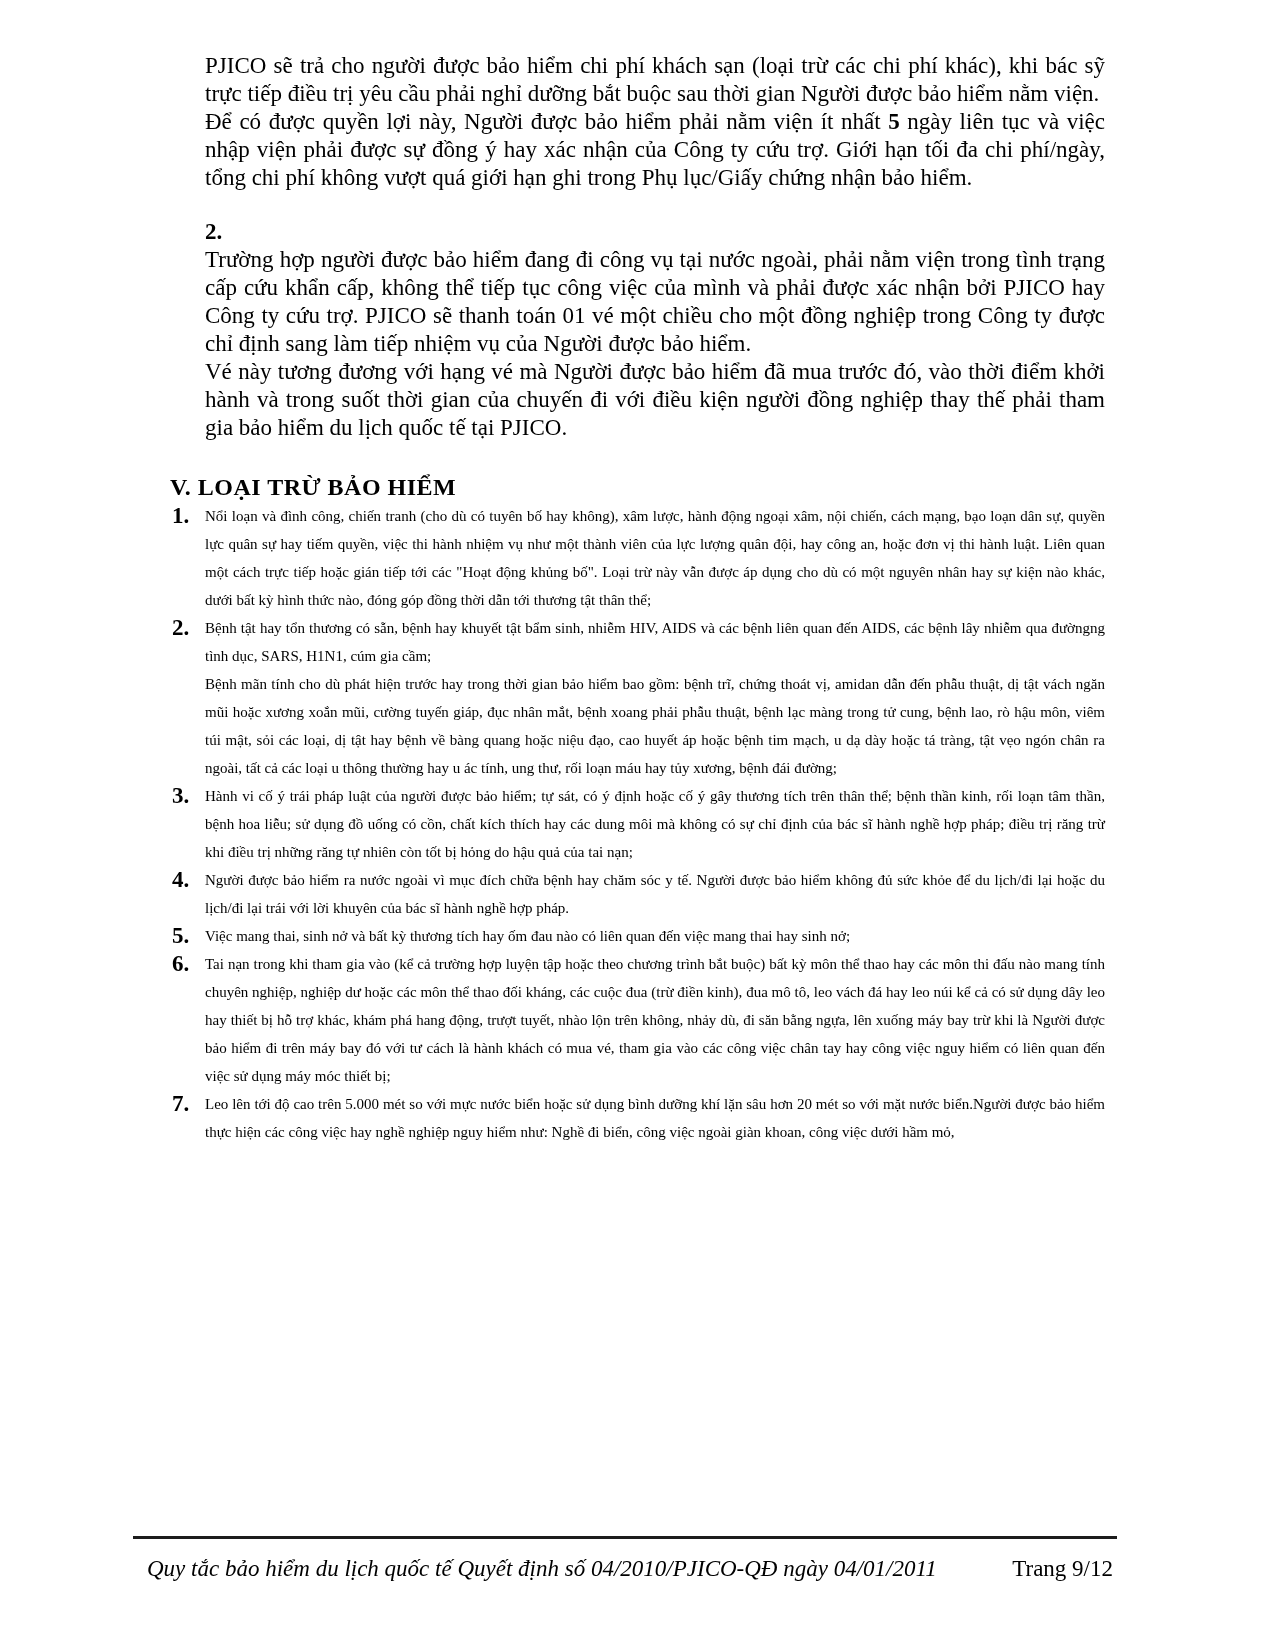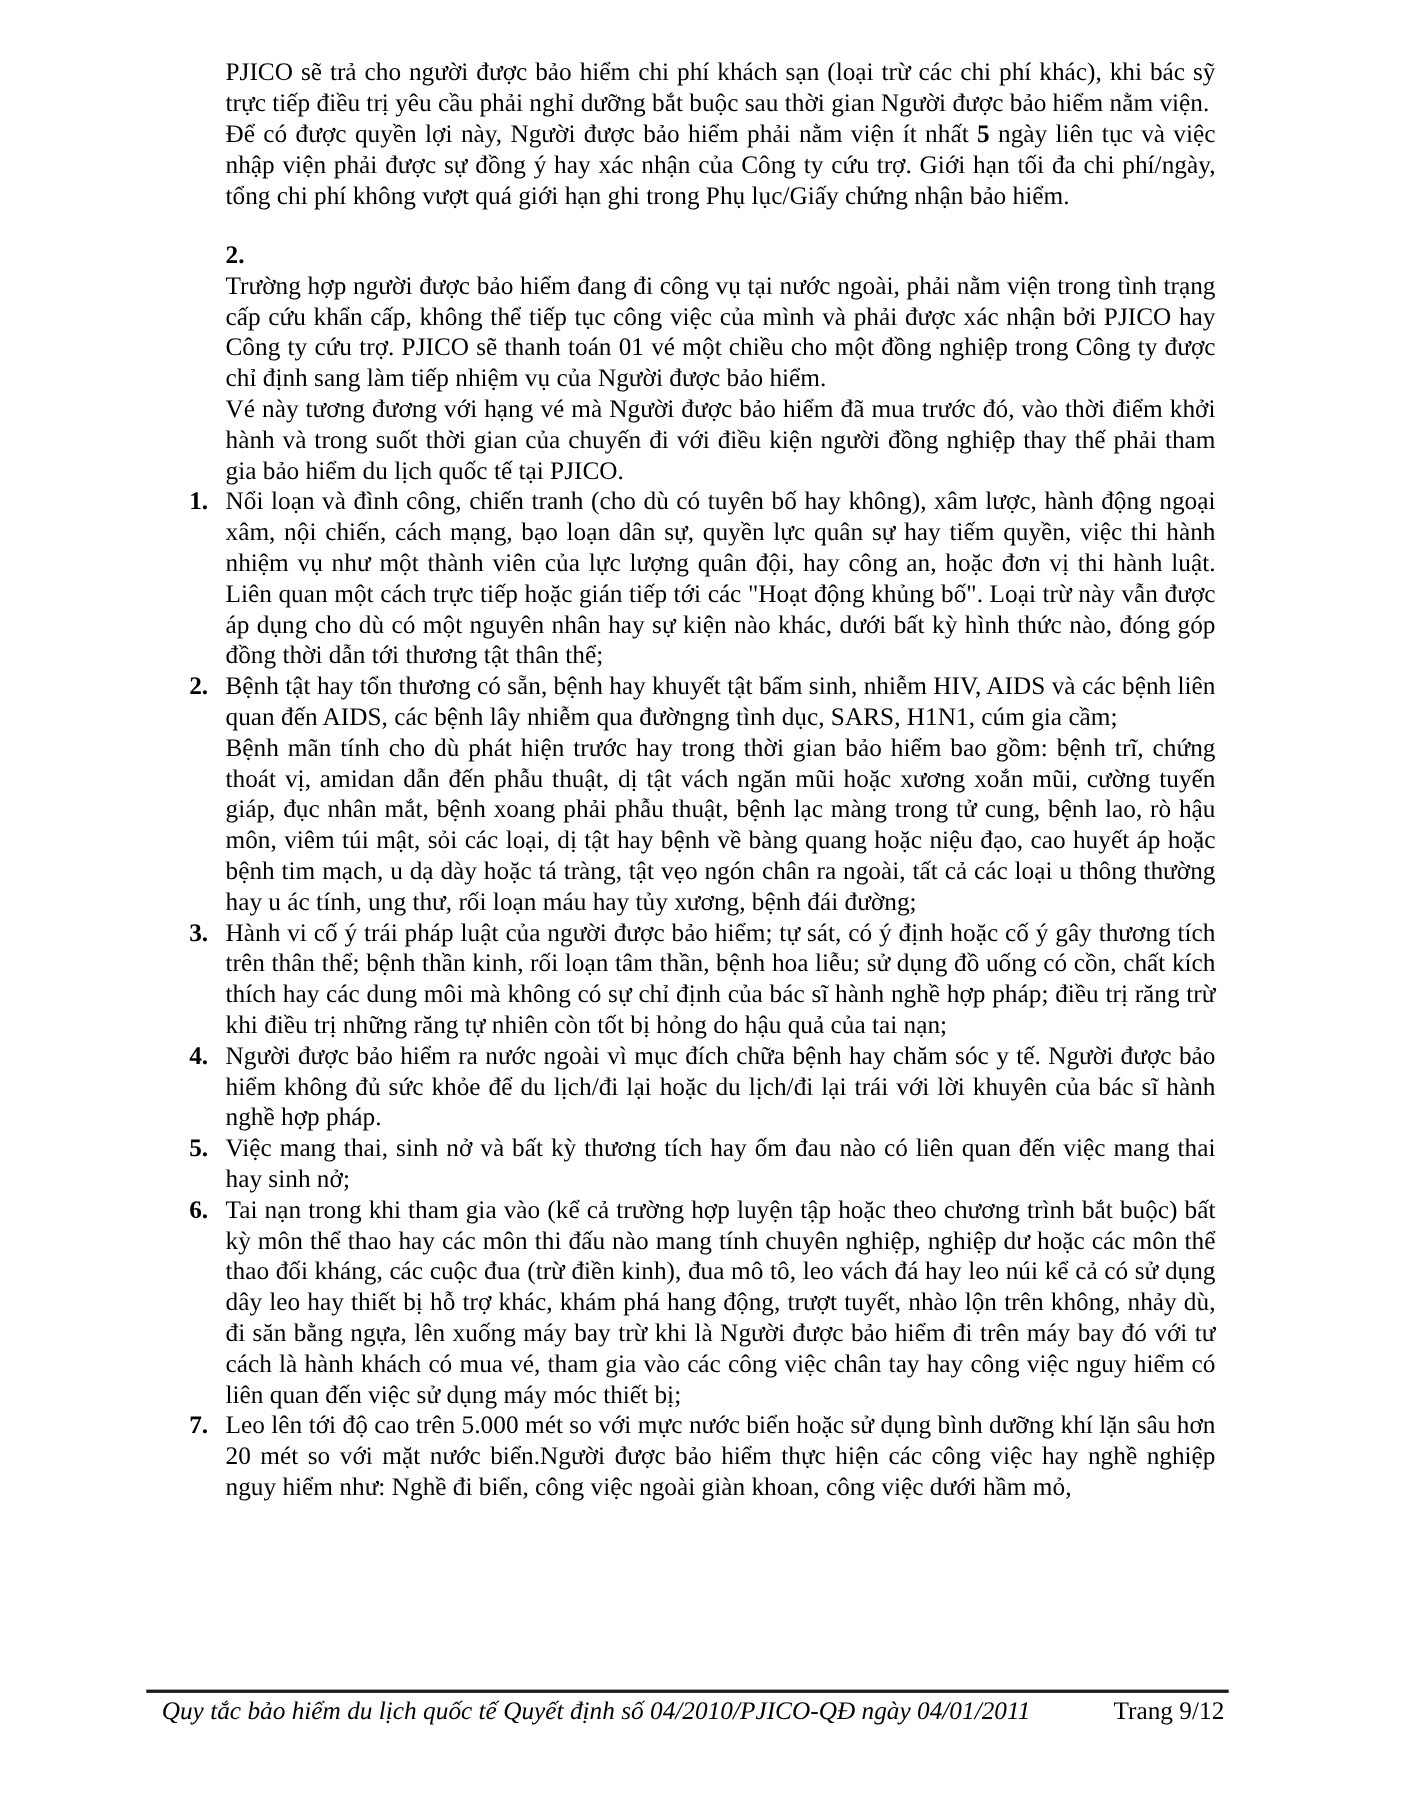--- a/index.html
+++ b/index.html
@@ -51,38 +51,38 @@
   .excl-item .num {
     position: absolute;
     left: 2px;
     top: 0;
     font-weight: bold;
     font-size: 23px;
     line-height: 28px;
   }
   .excl-item p {
     text-align: justify;
-    font-size: 23px;
+    font-size: 15px;
     line-height: 28px;
   }
   .footer {
     position: absolute;
     left: 133px;
     top: 1536px;
     width: 984px;
   }
   .footer-rule {
     border-top: 3px solid #1c1c1c;
     height: 0;
   }
   .footer-row {
     display: flex;
     justify-content: space-between;
     align-items: baseline;
-    padding: 3px 4px 0 14px;
+    padding: 16px 4px 0 14px;
     font-size: 23px;
     line-height: 28px;
   }
   .footer-left { font-style: italic; }
   .footer-right { font-style: normal; font-family: Liberation Serif, serif; }
   .b5 { font-weight: bold; }
 </style>
 </head>
 <body>
 
@@ -93,20 +93,21 @@
   <p class="body-par"><span>Để có được quyền lợi này, Người được bảo hiểm phải nằm viện ít nhất </span><span class="b5">5</span><span> ngày liên tục và việc nhập viện phải được sự đồng ý hay xác nhận của Công ty cứu trợ. Giới hạn tối đa chi phí/ngày, tổng chi phí không vượt quá giới hạn ghi trong Phụ lục/Giấy chứng nhận bảo hiểm.</span></p>
 
   <div class="h2-row">
     <span class="h2-num">2.</span>
   </div>
 
   <p class="body-par">Trường hợp người được bảo hiểm đang đi công vụ tại nước ngoài, phải nằm viện trong tình trạng cấp cứu khẩn cấp, không thể tiếp tục công việc của mình và phải được xác nhận bởi PJICO hay Công ty cứu trợ. PJICO sẽ thanh toán 01 vé một chiều cho một đồng nghiệp trong Công ty được chỉ định sang làm tiếp nhiệm vụ của Người được bảo hiểm.</p>
 
   <p class="body-par">Vé này tương đương với hạng vé mà Người được bảo hiểm đã mua trước đó, vào thời điểm khởi hành và trong suốt thời gian của chuyến đi với điều kiện người đồng nghiệp thay thế phải tham gia bảo hiểm du lịch quốc tế tại PJICO.</p>
 
+  <div class="hV">V. LOẠI TRỪ BẢO HIỂM</div>
 
 
   <div class="excl-item">
     <span class="num">1.</span>
     <p>Nổi loạn và đình công, chiến tranh (cho dù có tuyên bố hay không), xâm lược, hành động ngoại xâm, nội chiến, cách mạng, bạo loạn dân sự, quyền lực quân sự hay tiếm quyền, việc thi hành nhiệm vụ như một thành viên của lực lượng quân đội, hay công an, hoặc đơn vị thi hành luật. Liên quan một cách trực tiếp hoặc gián tiếp tới các "Hoạt động khủng bố". Loại trừ này vẫn được áp dụng cho dù có một nguyên nhân hay sự kiện nào khác, dưới bất kỳ hình thức nào, đóng góp đồng thời dẫn tới thương tật thân thể;</p>
   </div>
 
   <div class="excl-item">
     <span class="num">2.</span>
     <p>Bệnh tật hay tổn thương có sẵn, bệnh hay khuyết tật bẩm sinh, nhiễm HIV, AIDS và các bệnh liên quan đến AIDS, các bệnh lây nhiễm qua đườngng tình dục, SARS, H1N1, cúm gia cầm;</p>

